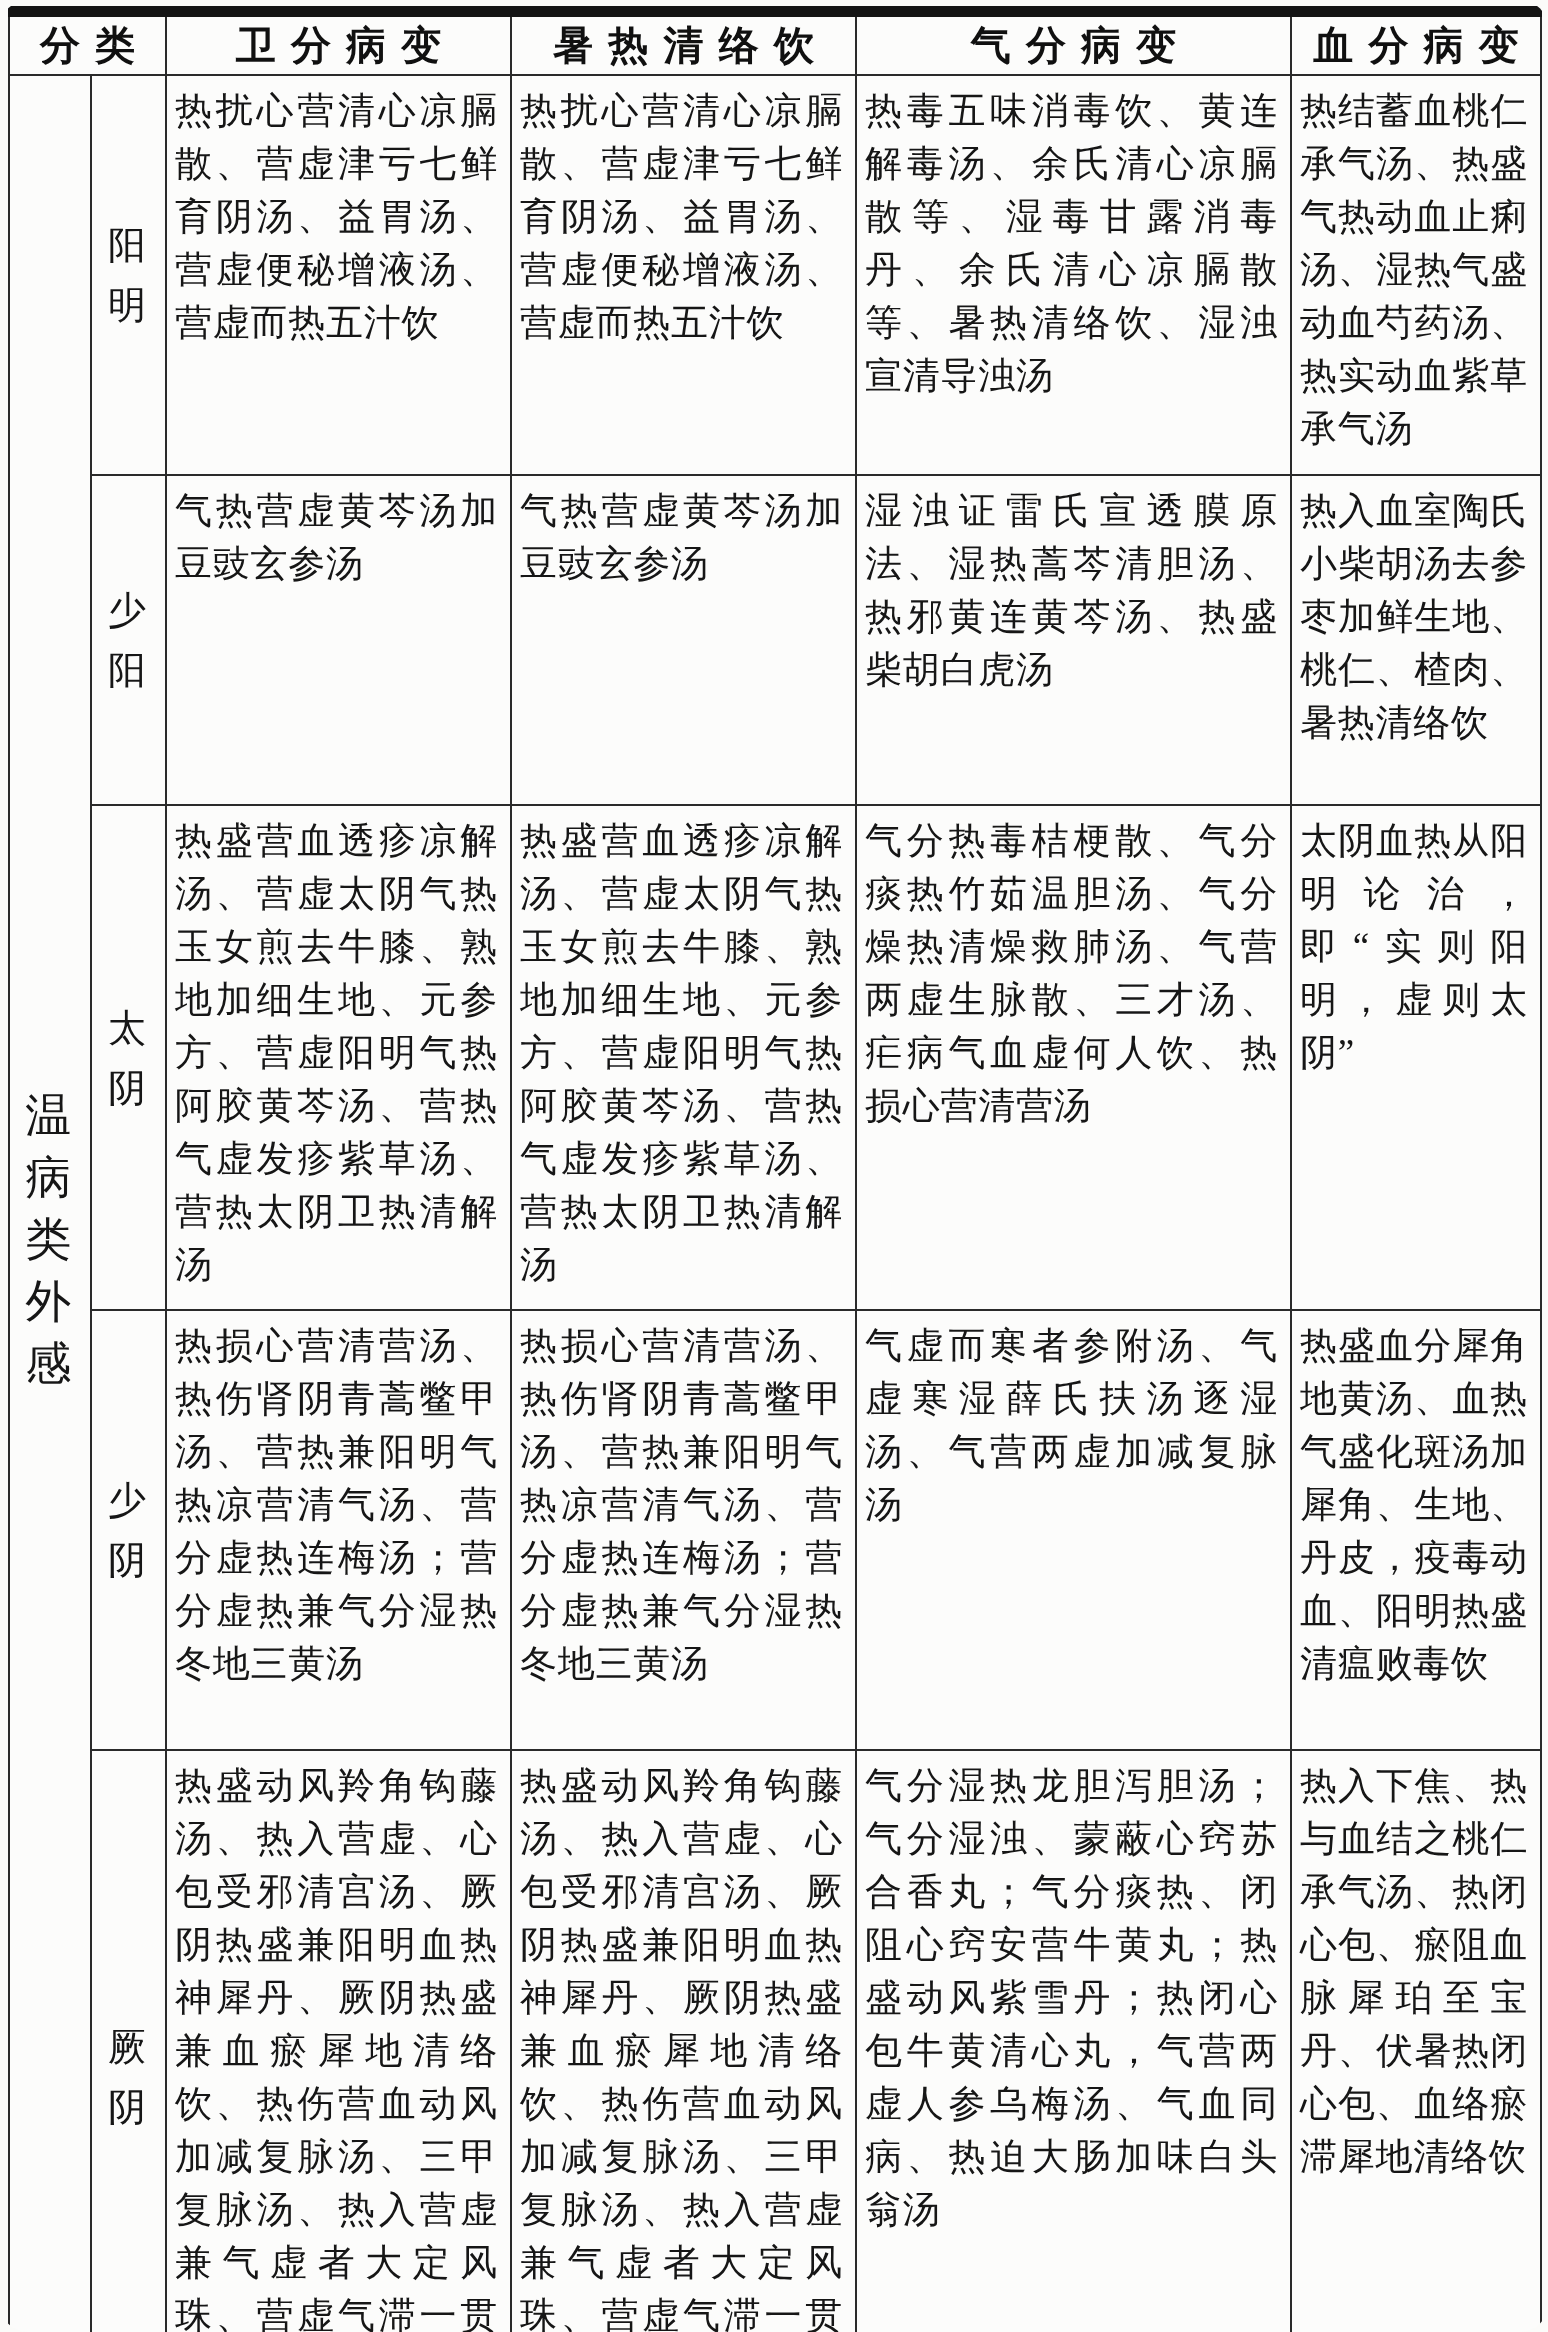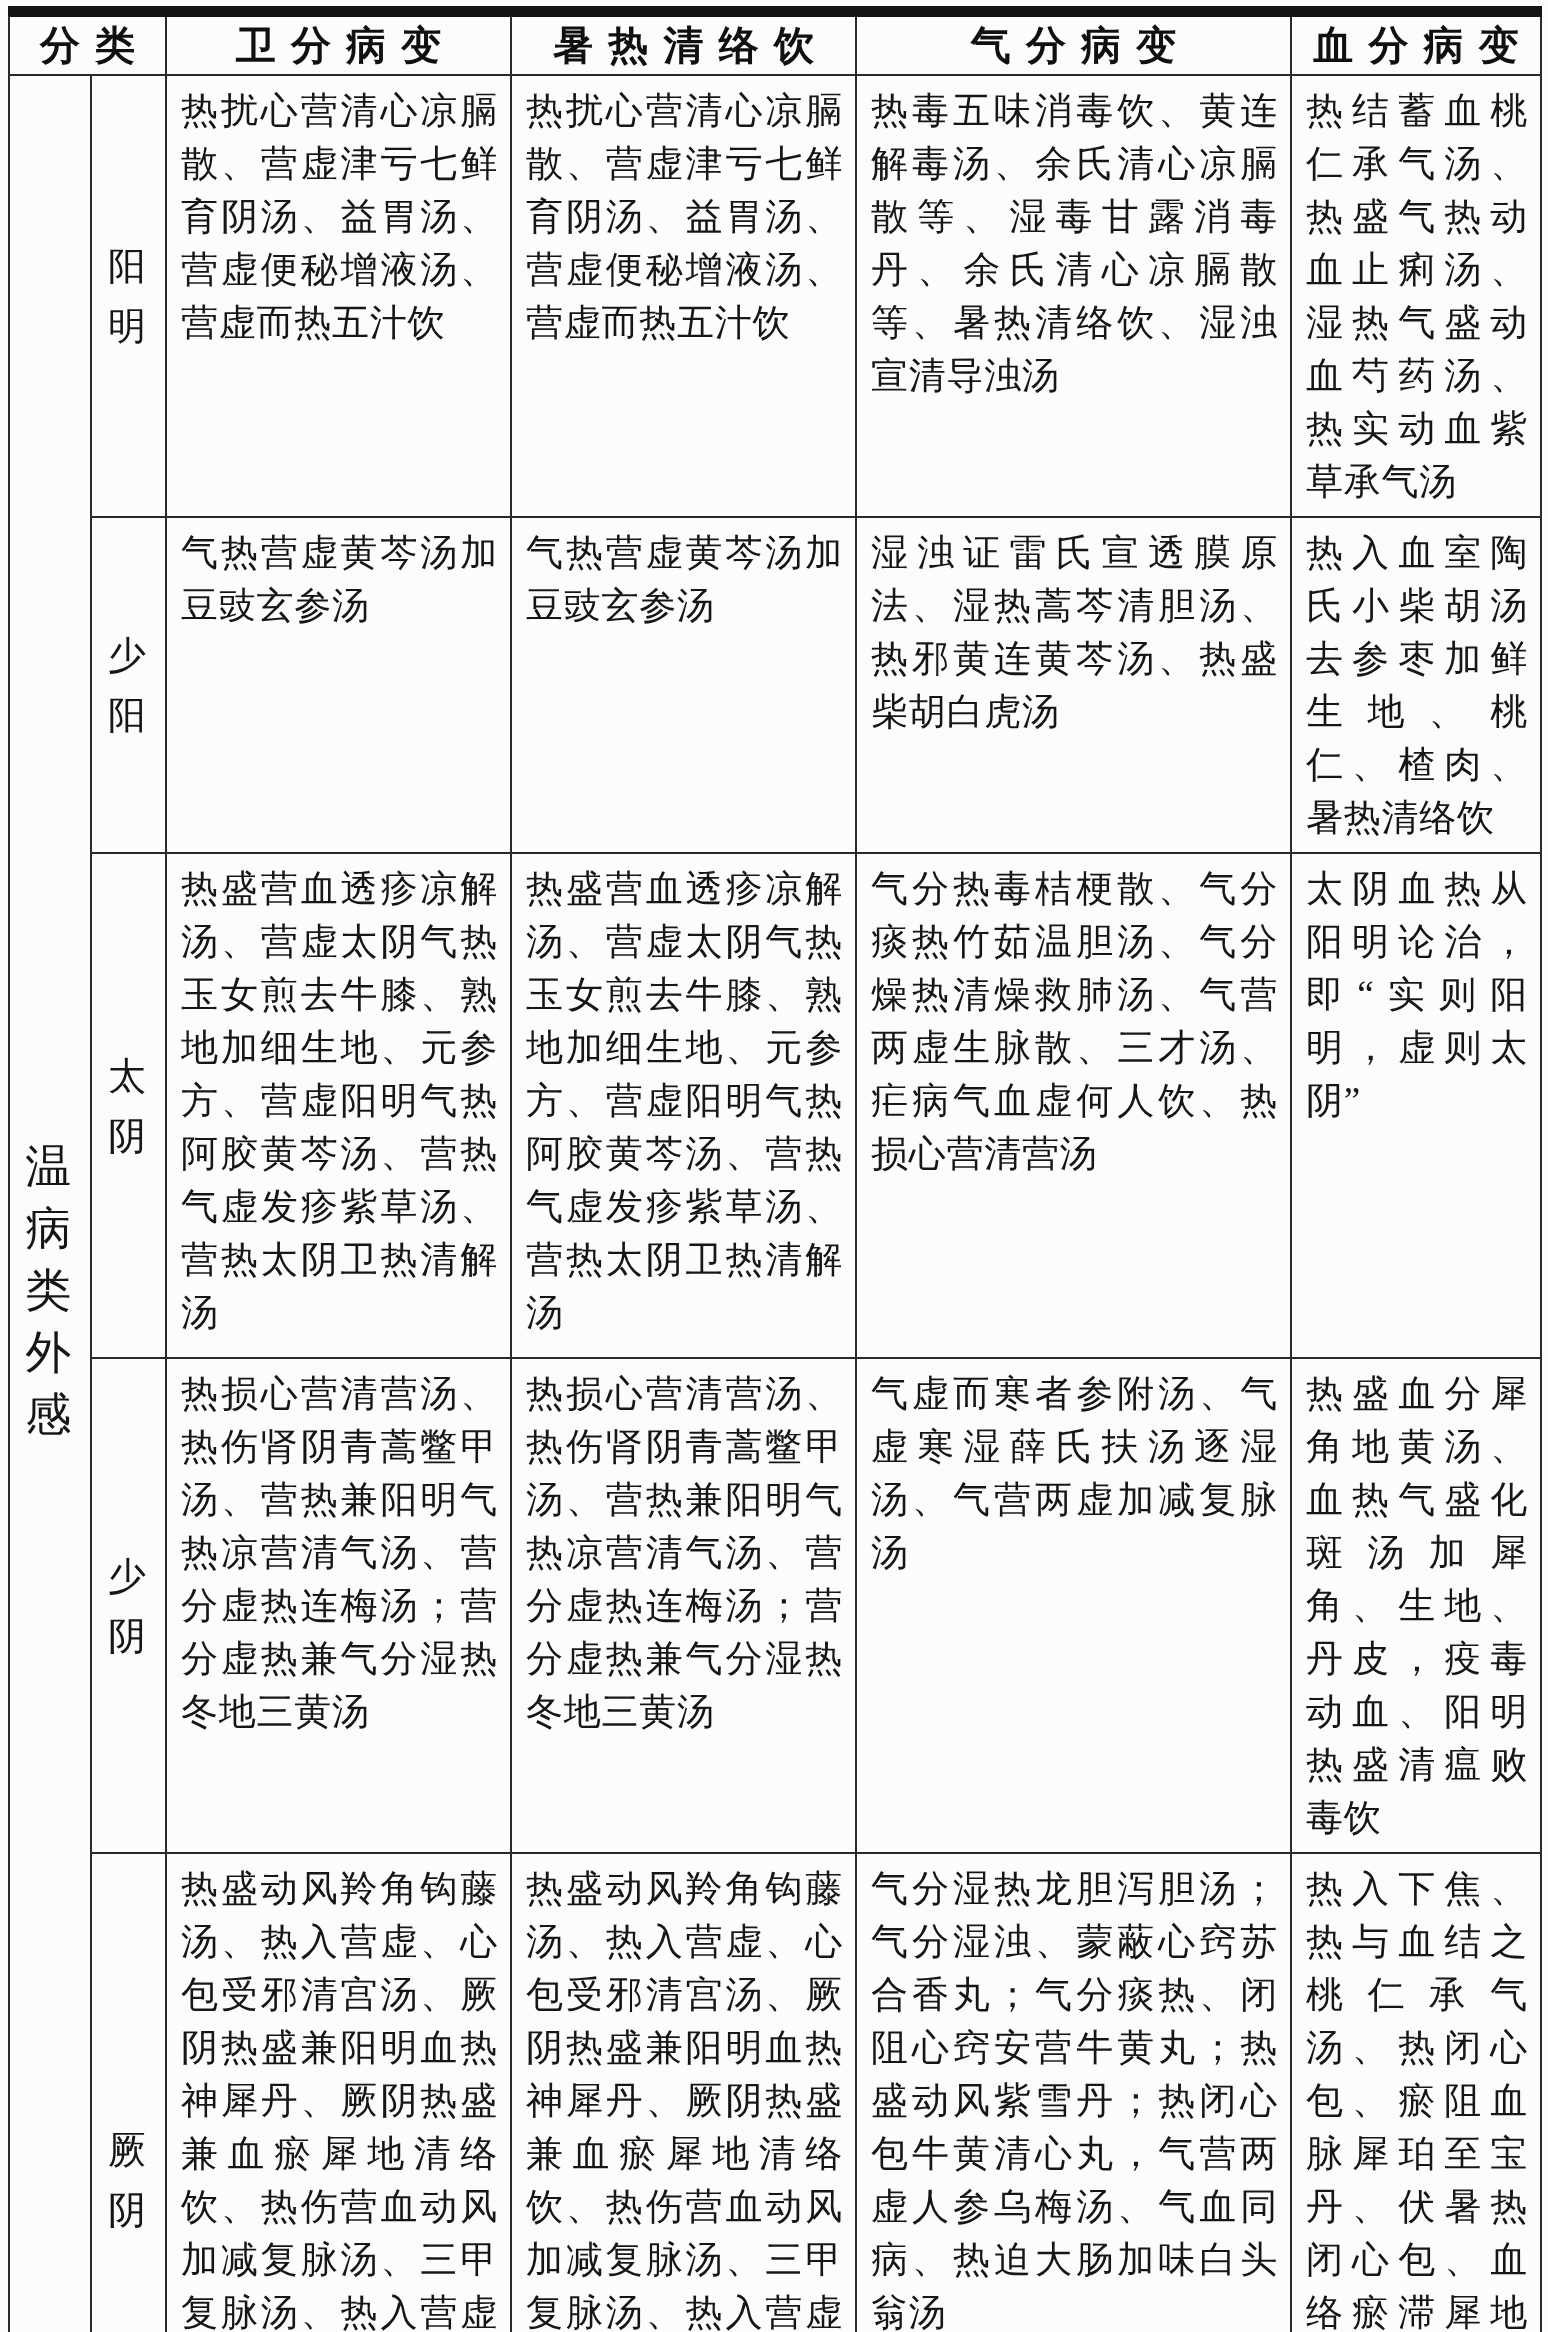--- a/index.html
+++ b/index.html
@@ -8,20 +8,21 @@
     background: #fbfbf9;
     font-family: "Liberation Serif", "DejaVu Serif", serif;
     color: #161616;
   }
   .page {
     position: relative;
     width: 1548px;
     height: 2332px;
     background: #fbfbf9;
     overflow: hidden;
+    border-radius: 28px;
   }
   .table-wrap {
     position: absolute;
     left: 8px;
     top: 6px;
     width: 1532px;
   }
   table {
     border-collapse: collapse;
     table-layout: fixed;
@@ -48,21 +49,21 @@
     letter-spacing: 0.38em;
     text-indent: 0.38em;
     height: 50px;
     text-align: center;
     vertical-align: middle;
     white-space: nowrap;
     color: #101010;
   }
   td.cell {
     vertical-align: top;
-    padding: 8px 12px 8px 14px;
+    padding: 8px 12px 8px 8px;
     font-size: 37px;
     line-height: 53px;
     text-align: justify;
     text-justify: inter-ideograph;
     letter-spacing: 0.02em;
   }
   td.stage-cell, td.group-cell {
     vertical-align: middle;
     text-align: left;
   }

